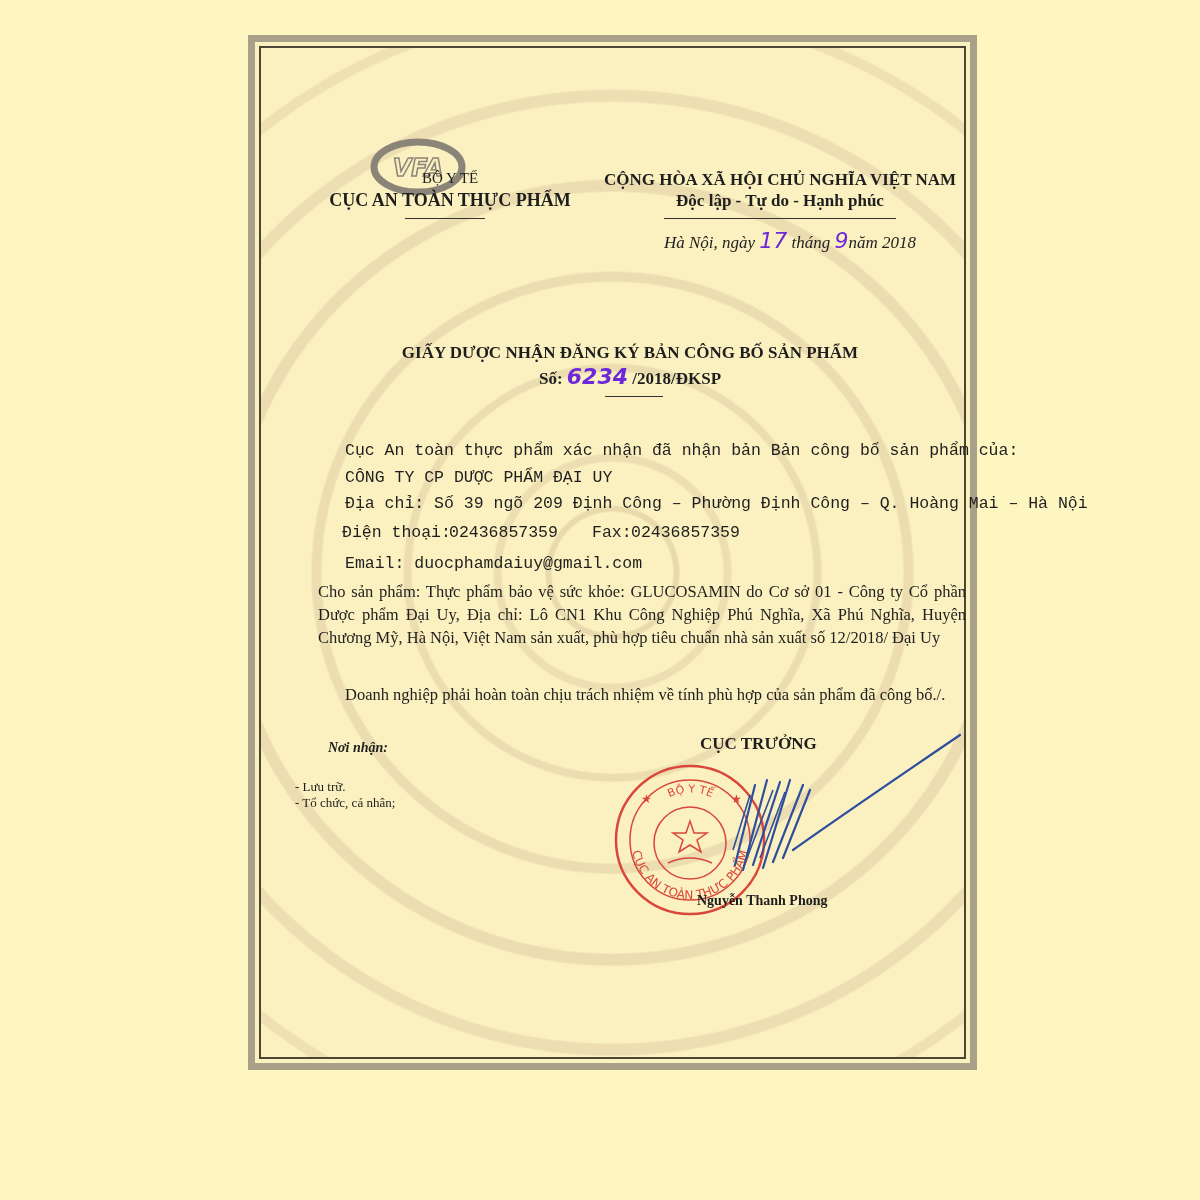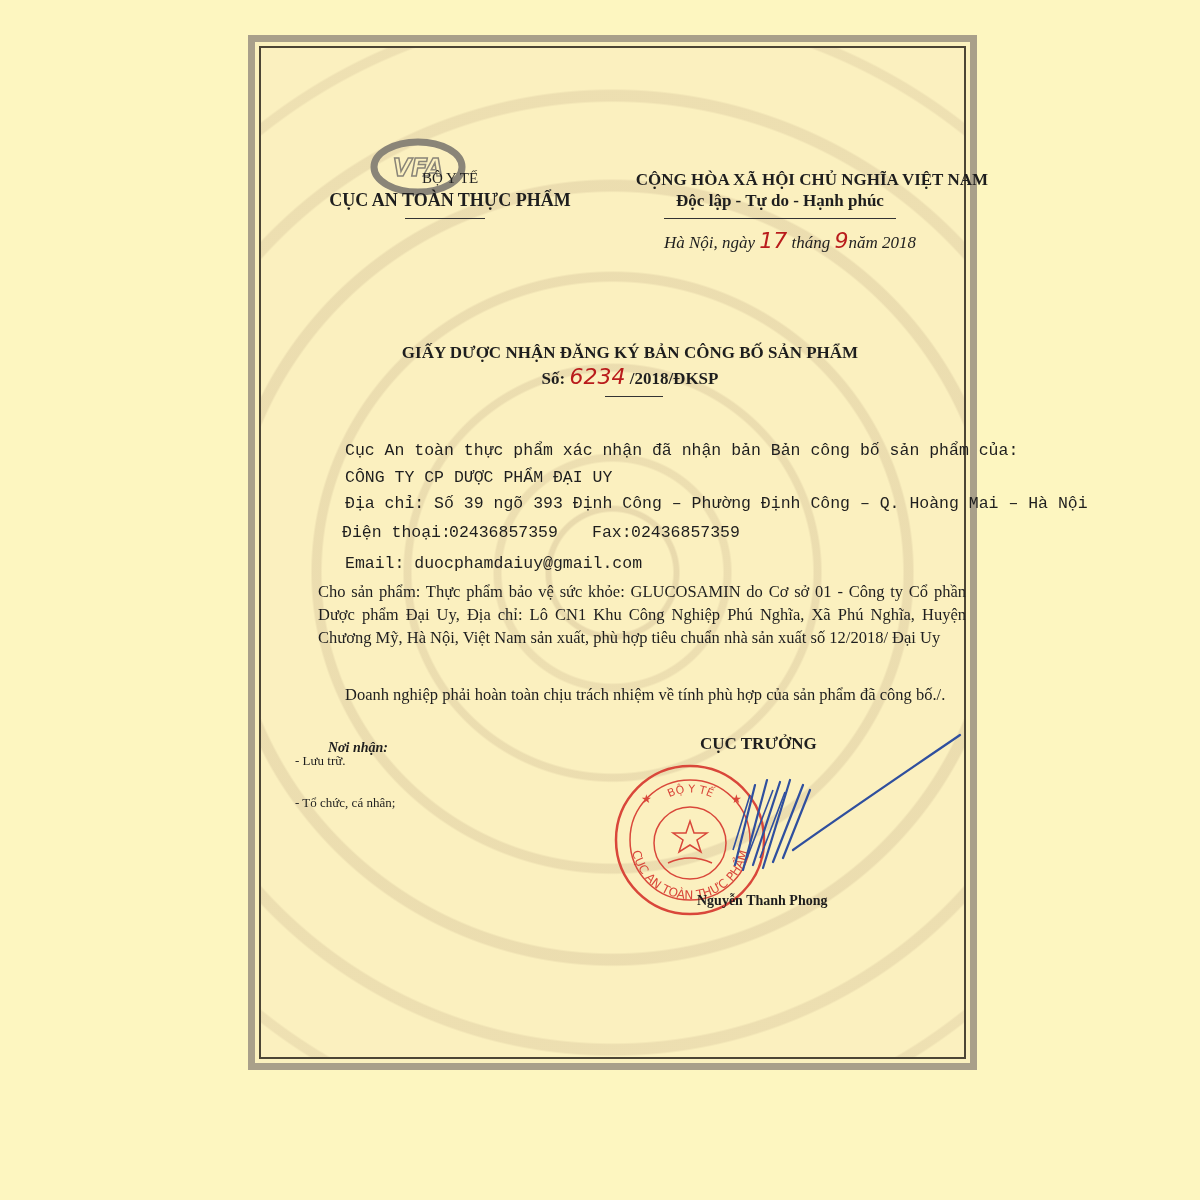--- a/index.html
+++ b/index.html
@@ -26,25 +26,25 @@
   .bold { font-weight:bold; }
   .center { text-align:center; }
 
   
   .logo { position:absolute; left:368px; top:138px; width:100px; height:58px; }
   .ministry { left:300px; top:170px; width:300px; font-size:15px; }
   .agency { left:300px; top:190px; width:300px; font-size:18px; }
   .hr-left { position:absolute; left:405px; top:218px; width:80px; height:1px; background:#333; }
 
   
-  .republic { left:618px; top:170px; width:370px; font-size:17px;text-align:right; }
+  .republic { left:595px; top:170px; width:370px; font-size:17px; }
   .motto { left:595px; top:191px; width:370px; font-size:17px; }
   .hr-right { position:absolute; left:664px; top:218px; width:232px; height:1px; background:#333; }
   .dateline { left:620px; top:228px; width:340px; font-size:17px; font-style:italic; }
-  .hand { font-family:"DejaVu Sans", sans-serif; font-style:italic; color:#b91c1c; font-size:22px; }
+  .hand { font-family:"DejaVu Sans", sans-serif; font-style:italic; color:#6d28d9; font-size:22px; }
 
   
   .doc-title { left:300px; top:343px; width:660px; font-size:17px; }
   .doc-number { left:300px; top:364px; width:660px; font-size:17px; }
   .hr-title { position:absolute; left:605px; top:396px; width:58px; height:1px; background:#333; }
 
   
   .body-text { font-size:16.5px;font-family:Liberation Mono, monospace; }
   .p-justify { position:absolute; left:318px; width:648px; font-size:16.5px; line-height:23px; text-align:justify; white-space:normal; }
 
@@ -80,40 +80,40 @@
 <div class="abs center dateline">
   <span>Hà Nội, ngày</span>
   <span class="hand">17</span>
   <span>tháng</span>
   <span class="hand">9</span><span>năm 2018</span>
 </div>
 
 <div class="abs center bold doc-title">GIẤY DƯỢC NHẬN ĐĂNG KÝ BẢN CÔNG BỐ SẢN PHẨM</div>
 <div class="abs center bold doc-number">
   <span>Số:</span>
-  <span class="hand" style="font-weight:normal;">6234</span>
+  <span class="hand" style="font-weight:bold;">6234</span>
   <span>/2018/ĐKSP</span>
 </div>
 <div class="hr-title"></div>
 
 <div class="abs body-text" style="left:345px; top:441px;">Cục An toàn thực phẩm xác nhận đã nhận bản Bản công bố sản phẩm của:</div>
 <div class="abs body-text" style="left:345px; top:468px;text-align:right;">CÔNG TY CP DƯỢC PHẨM ĐẠI UY</div>
-<div class="abs body-text" style="left:345px; top:494px;">Địa chỉ: Số  39 ngõ 393 Định Công – Phường Định Công – Q. Hoàng Mai – Hà Nội</div>
+<div class="abs body-text" style="left:345px; top:494px;">Địa chỉ: Số  39 ngõ 209 Định Công – Phường Định Công – Q. Hoàng Mai – Hà Nội</div>
 <div class="abs body-text" style="left:342px; top:523px;">Điện thoại:</div>
 <div class="abs body-text" style="left:449px; top:523px;">02436857359</div>
 <div class="abs body-text" style="left:592px; top:523px;text-align:right;">Fax:</div>
 <div class="abs body-text" style="left:631px; top:523px;">02436857359</div>
 <div class="abs body-text" style="left:345px; top:554px;">Email: duocphamdaiuy@gmail.com</div>
 
 <div class="p-justify" style="top:580px;">Cho sản phẩm: Thực phẩm bảo vệ sức khỏe:  GLUCOSAMIN do Cơ sở 01 - Công ty Cổ phần Dược phẩm Đại Uy, Địa chỉ: Lô CN1 Khu Công Nghiệp Phú Nghĩa, Xã Phú Nghĩa, Huyện Chương Mỹ, Hà Nội, Việt Nam sản xuất, phù hợp tiêu chuẩn  nhà sản xuất số 12/2018/ Đại Uy</div>
 <div class="p-justify" style="top:683px; left:298px; text-indent:47px; width:668px;">Doanh nghiệp phải hoàn toàn chịu trách nhiệm về tính phù hợp của sản phẩm đã công bố./.</div>
 
 <div class="abs recipients-title">Nơi nhận:</div>
 <div class="abs recipient" style="top:759px;margin-top:36px;">- Tổ chức, cá nhân;</div>
-<div class="abs recipient" style="top:753px;">- Lưu trữ.</div>
+<div class="abs recipient" style="top:779px;">- Lưu trữ.</div>
 
 <svg class="stamp" viewBox="0 0 155 155">
   <defs>
     <path id="arcTop" d="M 30 77 A 47 47 0 0 1 125 77"></path>
     <path id="arcBot" d="M 18 77 A 59 59 0 0 0 136 77"></path>
   </defs>
   <circle cx="77" cy="77" r="74" fill="none" stroke="#d9473a" stroke-width="2.5"></circle>
   <circle cx="77" cy="77" r="60" fill="none" stroke="#d9473a" stroke-width="1.5"></circle>
   <circle cx="77" cy="80" r="36" fill="none" stroke="#d9473a" stroke-width="1.5"></circle>
   <polygon points="77,58 81,70 94,70 84,77 88,89 77,82 66,89 70,77 60,70 73,70" fill="none" stroke="#d9473a" stroke-width="1.5"></polygon>

